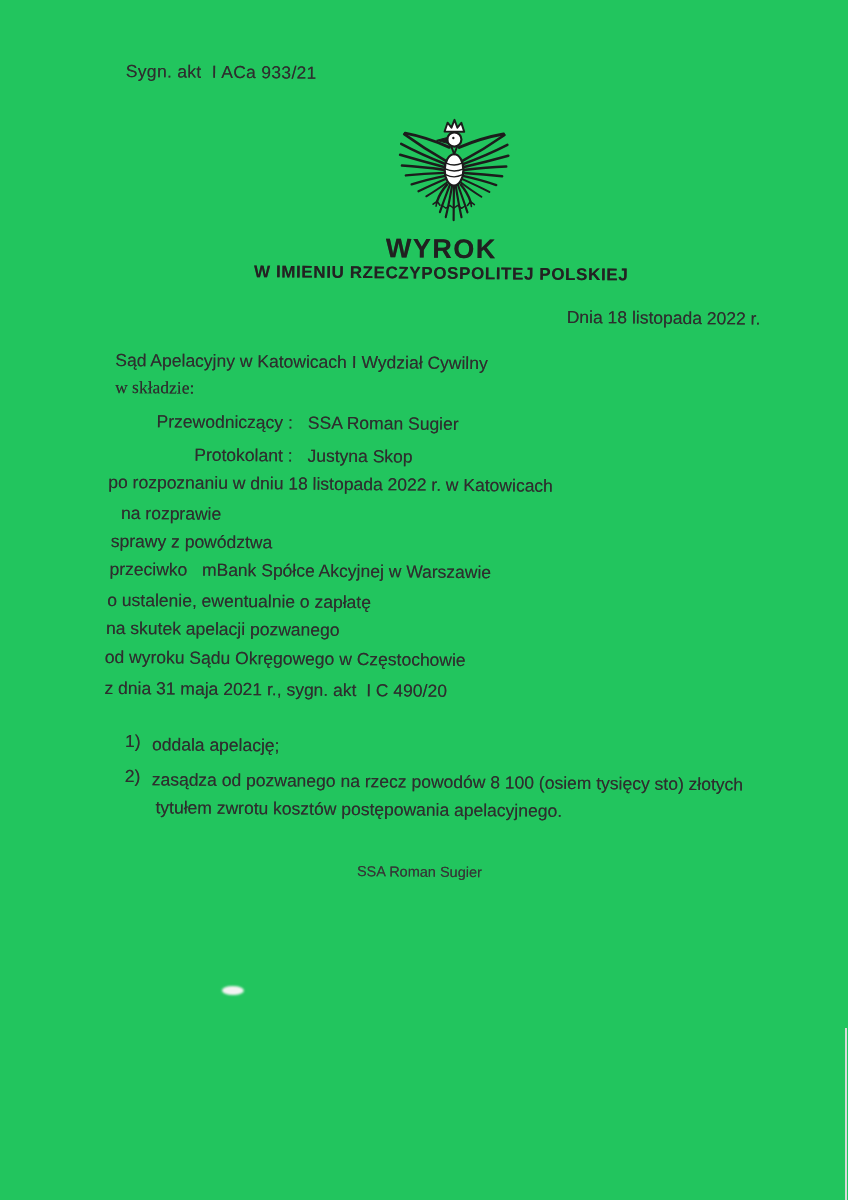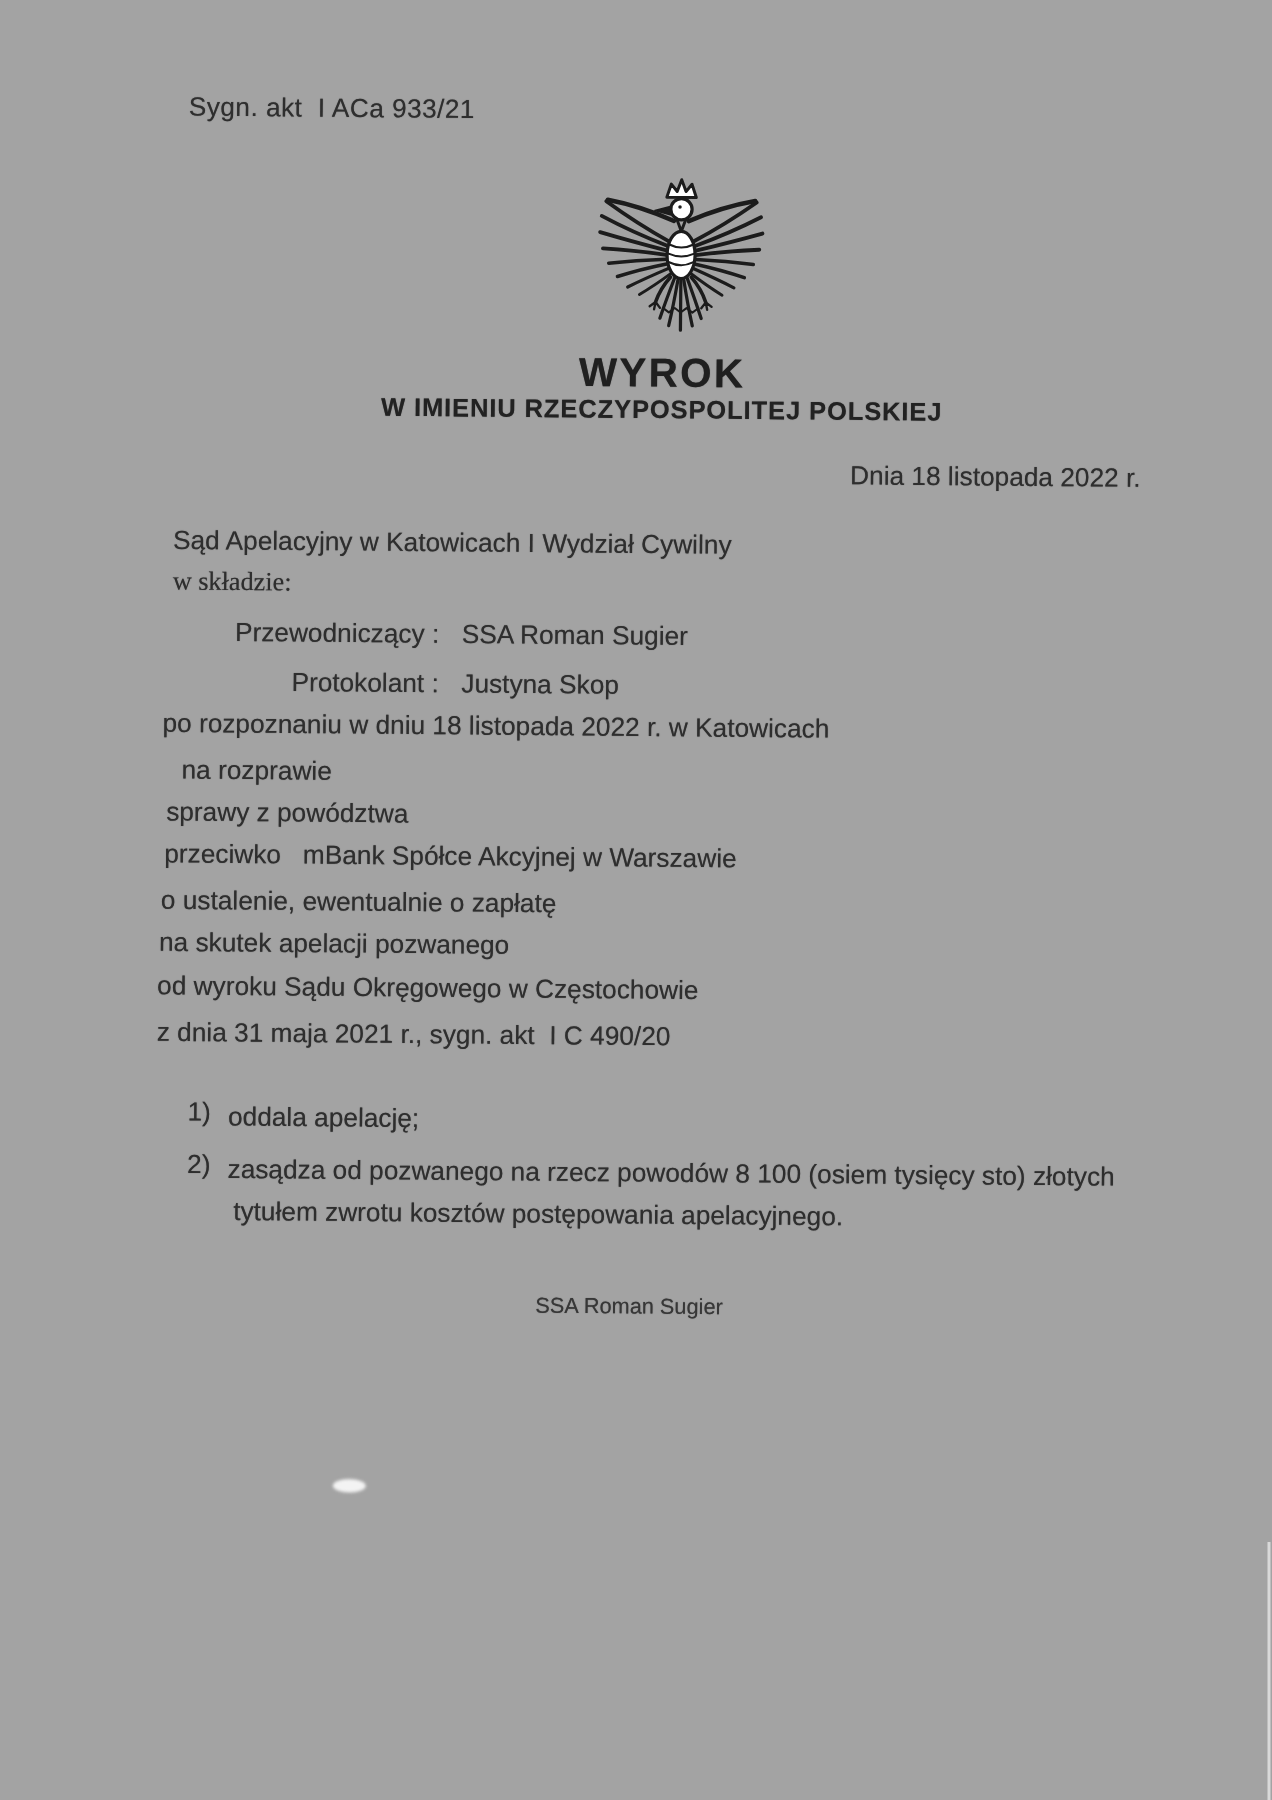--- a/index.html
+++ b/index.html
@@ -5,21 +5,21 @@
 <style>
   html, body {
     margin: 0;
     padding: 0;
     background: #ffffff;
   }
   .page {
     position: relative;
     width: 848px;
     height: 1200px;
-    background: #a3a3a3;
+    background: #22c55e;
     overflow: hidden;
     font-family: "Liberation Sans", "DejaVu Sans", sans-serif;
     color: #2e2e2e;
   }
   
   .sheet {
     position: absolute;
     left: 0; top: 0;
     width: 848px; height: 1200px;
     transform: rotate(0.5deg);

